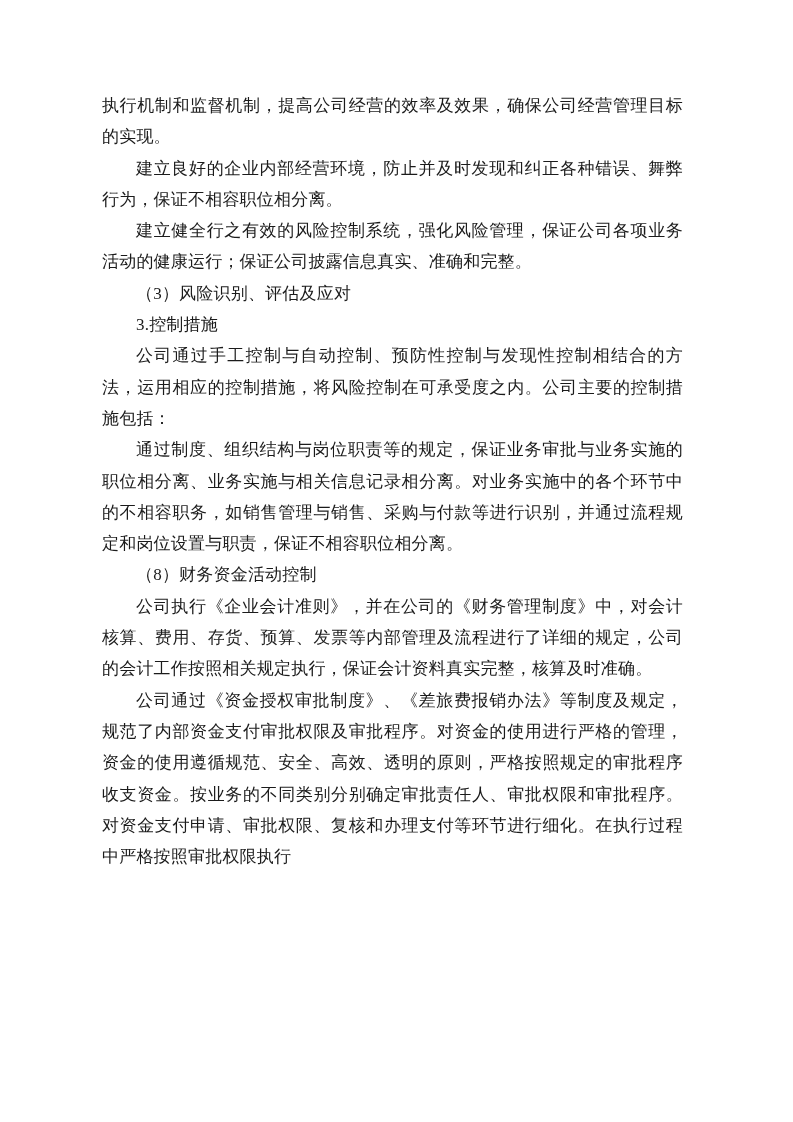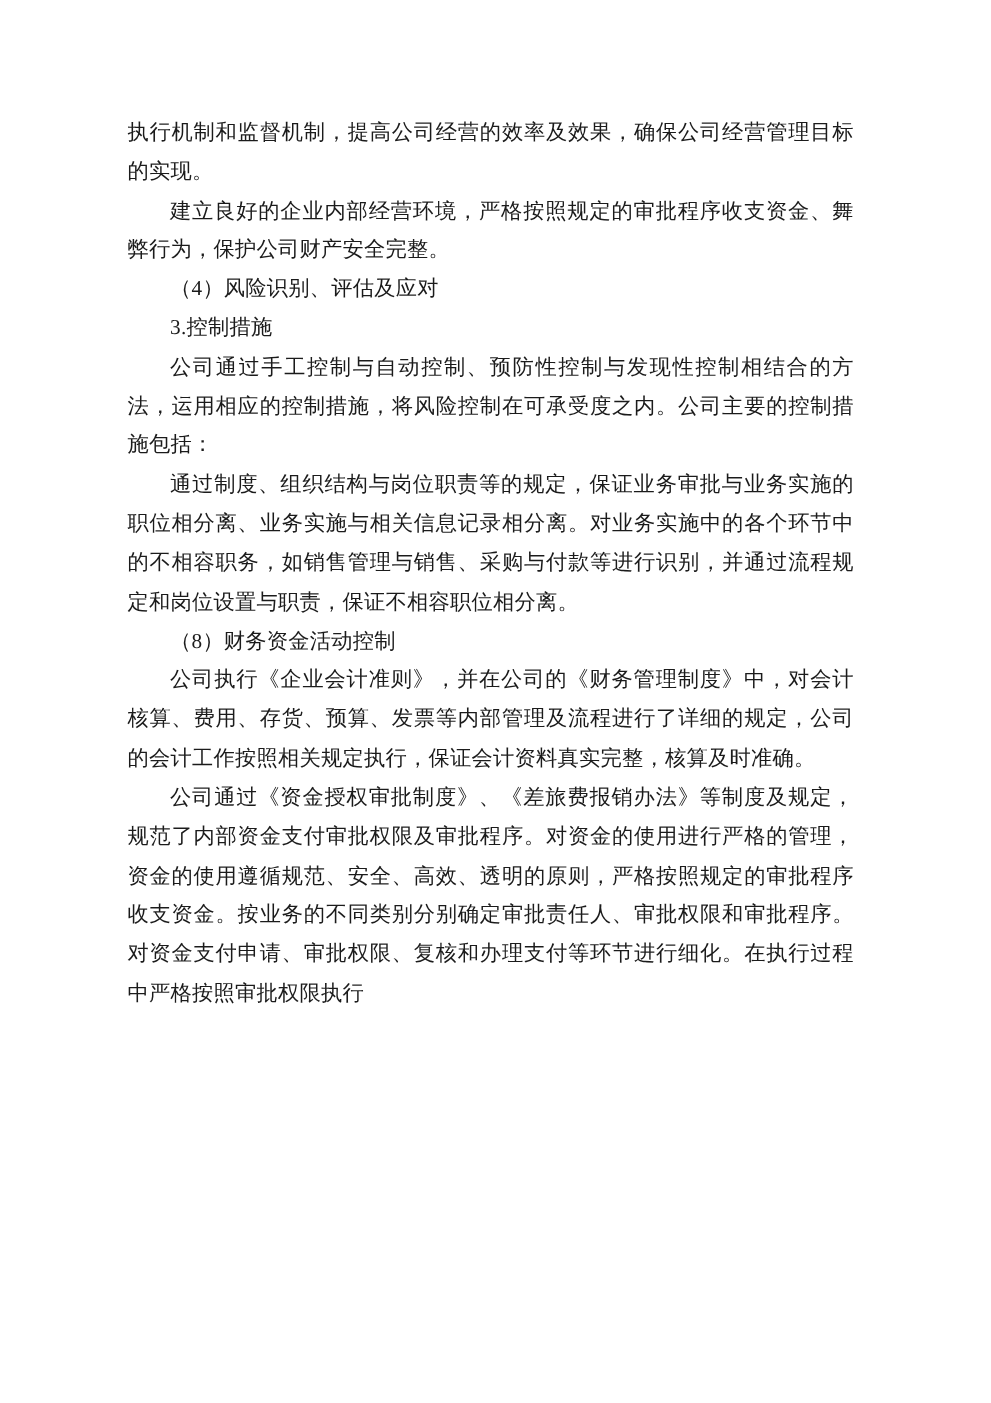--- a/index.html
+++ b/index.html
@@ -31,22 +31,23 @@
   }
   .para.indent { text-indent: 2em; }
   .para.no-indent { text-indent: 0; }
 </style>
 </head>
 <body>
 
 <div class="page">
   <div class="doc-content">
     <p class="para no-indent">执行机制和监督机制，提高公司经营的效率及效果，确保公司经营管理目标的实现。</p>
-    <p class="para indent">建立良好的企业内部经营环境，严格按照规定的审批程序收支资金、舞弊行为，保护公司财产安全完整。</p>
-    <p class="para indent">（4）风险识别、评估及应对</p>
+    <p class="para indent">建立良好的企业内部经营环境，防止并及时发现和纠正各种错误、舞弊行为，保证不相容职位相分离。</p>
+    <p class="para indent">建立健全行之有效的风险控制系统，强化风险管理，保证公司各项业务活动的健康运行；保证公司披露信息真实、准确和完整。</p>
+    <p class="para indent">（3）风险识别、评估及应对</p>
     <p class="para indent">3.控制措施</p>
     <p class="para indent">公司通过手工控制与自动控制、预防性控制与发现性控制相结合的方法，运用相应的控制措施，将风险控制在可承受度之内。公司主要的控制措施包括：</p>
     <p class="para indent">通过制度、组织结构与岗位职责等的规定，保证业务审批与业务实施的职位相分离、业务实施与相关信息记录相分离。对业务实施中的各个环节中的不相容职务，如销售管理与销售、采购与付款等进行识别，并通过流程规定和岗位设置与职责，保证不相容职位相分离。</p>
     <p class="para indent">（8）财务资金活动控制</p>
     <p class="para indent">公司执行《企业会计准则》，并在公司的《财务管理制度》中，对会计核算、费用、存货、预算、发票等内部管理及流程进行了详细的规定，公司的会计工作按照相关规定执行，保证会计资料真实完整，核算及时准确。</p>
     <p class="para indent">公司通过《资金授权审批制度》、《差旅费报销办法》等制度及规定，规范了内部资金支付审批权限及审批程序。对资金的使用进行严格的管理，资金的使用遵循规范、安全、高效、透明的原则，严格按照规定的审批程序收支资金。按业务的不同类别分别确定审批责任人、审批权限和审批程序。对资金支付申请、审批权限、复核和办理支付等环节进行细化。在执行过程中严格按照审批权限执行</p>
   </div>
 </div>
 
 </body></html>

